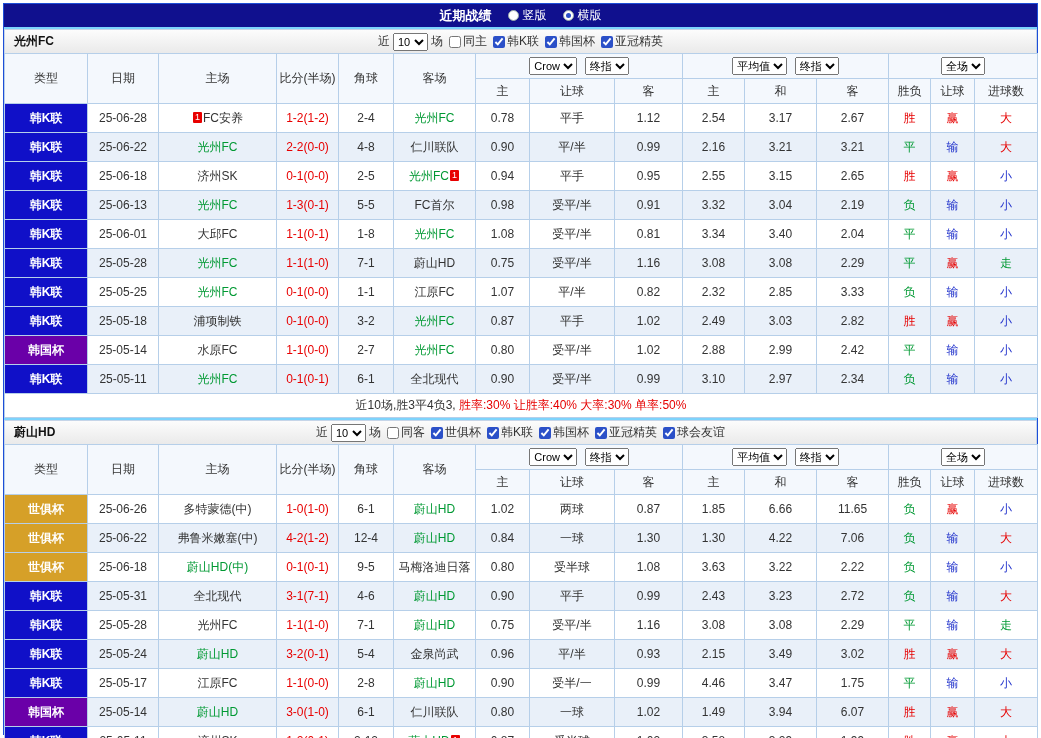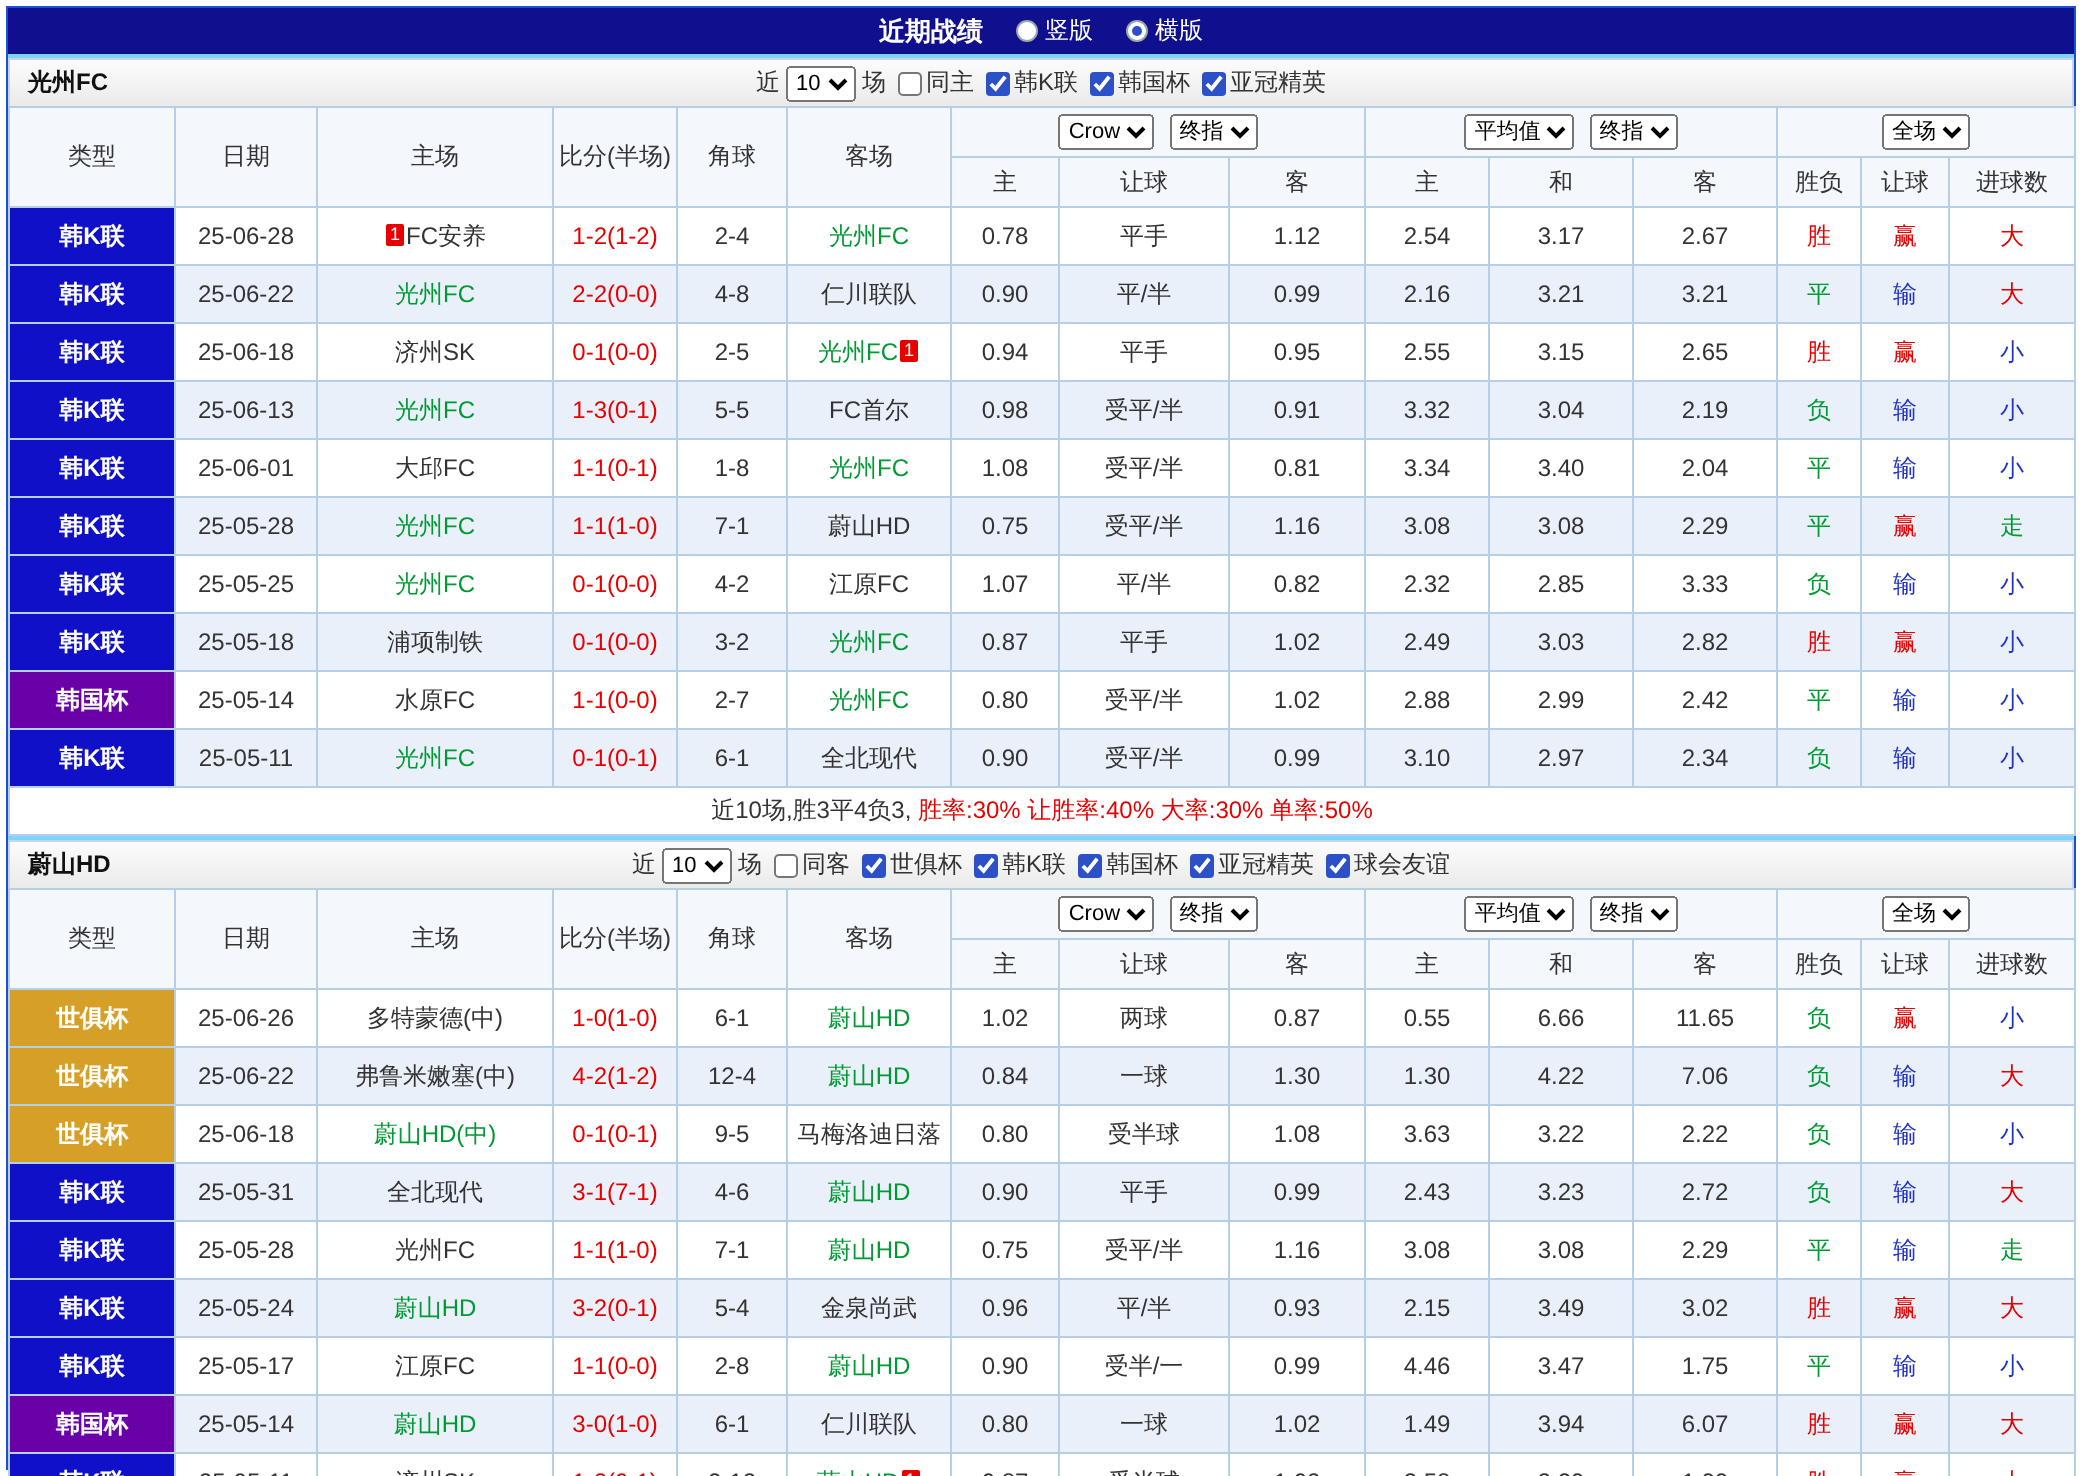--- a/index.html
+++ b/index.html
@@ -222,21 +222,21 @@
             <td>2.29</td>
             <td style="color: rgb(0, 153, 51);">平</td>
             <td style="color: rgb(230, 0, 0);">赢</td>
             <td style="color: rgb(0, 153, 51);">走</td>
           </tr>
           <tr>
             <td class="type-cell" style="background: rgb(16, 16, 200);">韩K联</td>
             <td>25-05-25</td>
             <td><span class="focal">光州FC</span></td>
             <td class="score">0-1(0-0)</td>
-            <td>4-2</td>
+            <td>1-1</td>
             <td><span>江原FC</span></td>
             <td>1.07</td>
             <td>平/半</td>
             <td>0.82</td>
             <td>2.32</td>
             <td>2.85</td>
             <td>3.33</td>
             <td style="color: rgb(0, 153, 51);">负</td>
             <td style="color: rgb(34, 51, 204);">输</td>
             <td style="color: rgb(34, 51, 204);">小</td>
@@ -388,21 +388,21 @@
           <tr>
             <td class="type-cell" style="background: rgb(214, 160, 40);">世俱杯</td>
             <td>25-06-26</td>
             <td><span>多特蒙德(中)</span></td>
             <td class="score">1-0(1-0)</td>
             <td>6-1</td>
             <td><span class="focal">蔚山HD</span></td>
             <td>1.02</td>
             <td>两球</td>
             <td>0.87</td>
-            <td>0.55</td>
+            <td>1.85</td>
             <td>6.66</td>
             <td>11.65</td>
             <td style="color: rgb(0, 153, 51);">负</td>
             <td style="color: rgb(230, 0, 0);">赢</td>
             <td style="color: rgb(34, 51, 204);">小</td>
           </tr>
           <tr class="alt">
             <td class="type-cell" style="background: rgb(214, 160, 40);">世俱杯</td>
             <td>25-06-22</td>
             <td><span>弗鲁米嫩塞(中)</span></td>

